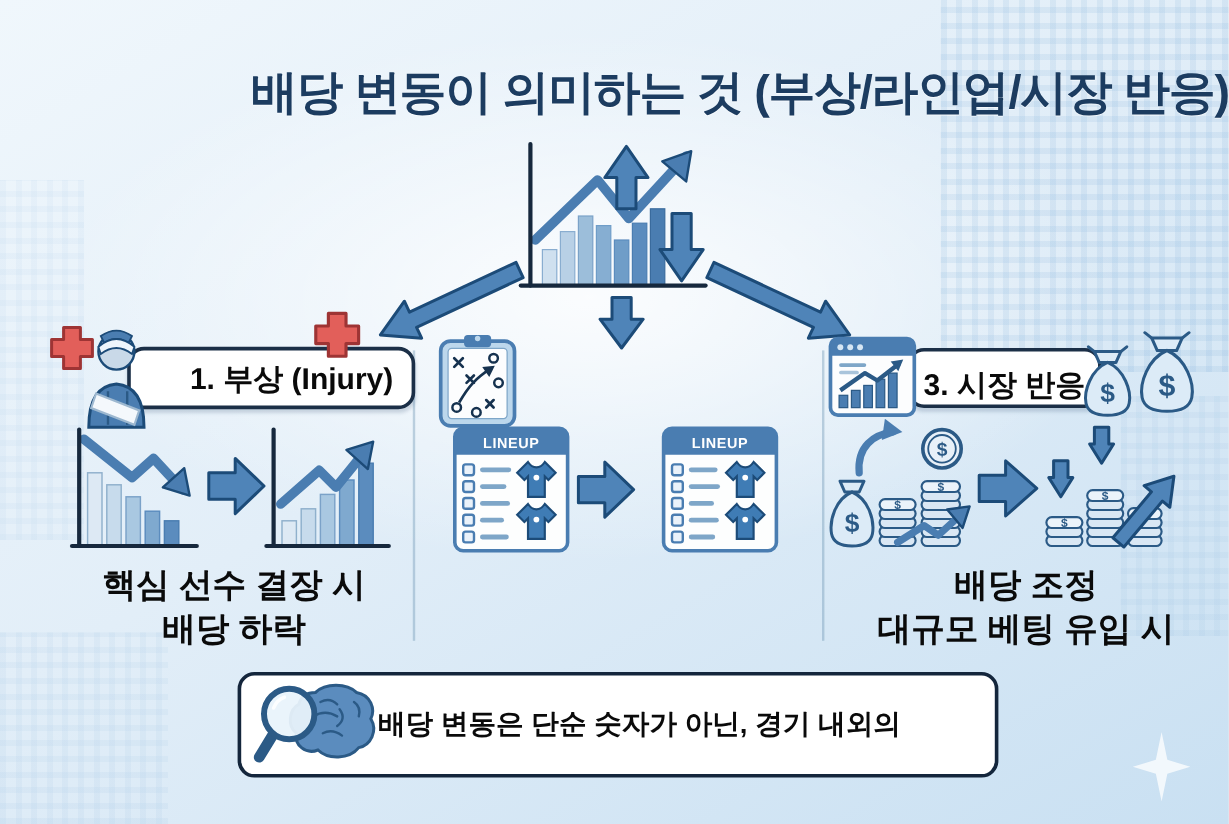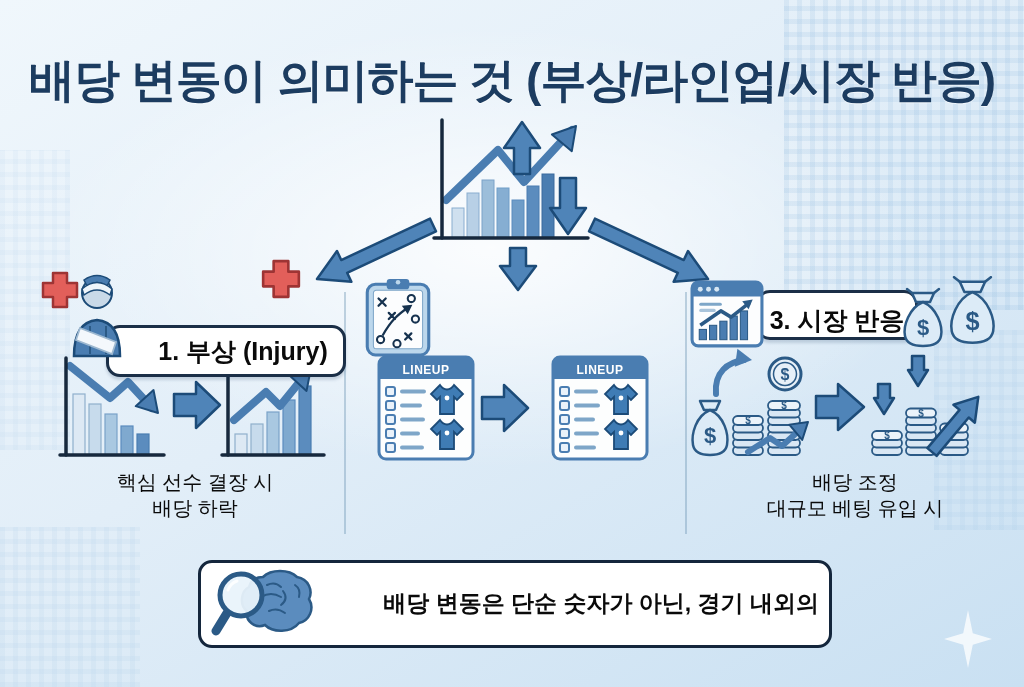--- a/index.html
+++ b/index.html
@@ -11,47 +11,47 @@
       linear-gradient(150deg,#f0f7fc 0%,#e2eef8 45%,#c9e0f2 100%);
   }
   .abs{position:absolute;}
   .pixels{
     position:absolute;pointer-events:none;
     background-image:
       repeating-linear-gradient(0deg,rgba(120,170,215,.15) 0 5px,transparent 5px 13px),
       repeating-linear-gradient(90deg,rgba(120,170,215,.15) 0 5px,transparent 5px 13px);
   }
   .title{
-    position:absolute;top:50px;left:0;width:100%;text-align:center;
-    font-size:46px;font-weight:bold;color:#1c3c60;letter-spacing:-1px;white-space:nowrap;
+    position:absolute;top:50px;left:0;width:100%;text-align:right;
+    font-size:39px;font-weight:bold;color:#1c3c60;letter-spacing:-1px;white-space:nowrap;
     text-shadow:0 1px 0 rgba(255,255,255,.6);
   }
   .hd-box{
     position:absolute;background:#fff;border:3px solid #1b2f47;border-radius:14px;
     display:flex;align-items:center;justify-content:center;
     font-weight:bold;font-size:25px;color:#0a0a0a;
     box-shadow:0 3px 3px rgba(30,60,100,.18);box-sizing:border-box;z-index:2;
   }
-  #hd1{left:106px;top:289px;width:240px;height:52px;padding-left:34px;margin-top:36px;}
+  #hd1{left:106px;top:289px;width:240px;height:52px;padding-left:34px;}
   #hd2{left:426px;top:290px;width:234px;height:52px;padding-left:26px;}
   #hd3{left:756px;top:290px;width:162px;height:50px;align-items:flex-end;}
   .caption{
-    position:absolute;top:470px;text-align:center;font-weight:normal;
-    font-size:20px;line-height:1.28;color:#0a0a0a;
+    position:absolute;top:470px;text-align:center;font-weight:bold;
+    font-size:28px;line-height:1.28;color:#0a0a0a;
   }
   #cap1{left:55px;width:280px;}
   #cap2{left:368px;width:294px;}
   #cap3{left:706px;width:298px;}
   .divider{position:absolute;top:292px;width:2px;height:242px;background:rgba(110,150,180,.4);}
   .footer-box{
     position:absolute;left:198px;top:560px;width:634px;height:88px;background:#fff;
     border:3px solid #14263c;border-radius:14px;display:flex;align-items:center;
     padding:0 10px;box-sizing:border-box;z-index:2;
   }
-  .footer-text{flex:1;text-align:right;font-weight:bold;font-size:23px;line-height:1.3;color:#0a0a0a;}
+  .footer-text{flex:1;text-align:left;font-weight:bold;font-size:23px;line-height:1.3;color:#0a0a0a;}
   .sparkle{
     position:absolute;left:944px;top:610px;width:48px;height:58px;background:#fff;opacity:.75;
     clip-path:polygon(50% 0%,60% 40%,100% 50%,60% 60%,50% 100%,40% 60%,0% 50%,40% 40%);
   }
   .icon-layer{z-index:3;}
   
   .blockarrow{fill:#4f84b8;stroke:#1c4b78;stroke-width:2.5;stroke-linejoin:round;}
   .axis{stroke:#16283d;stroke-width:3.5;stroke-linecap:round;}
   .zig{stroke:#4a7db1;stroke-width:8;fill:none;stroke-linejoin:round;stroke-linecap:round;}
   .zighead{fill:#4a7db1;stroke:#1c4b78;stroke-width:2;stroke-linejoin:round;}

